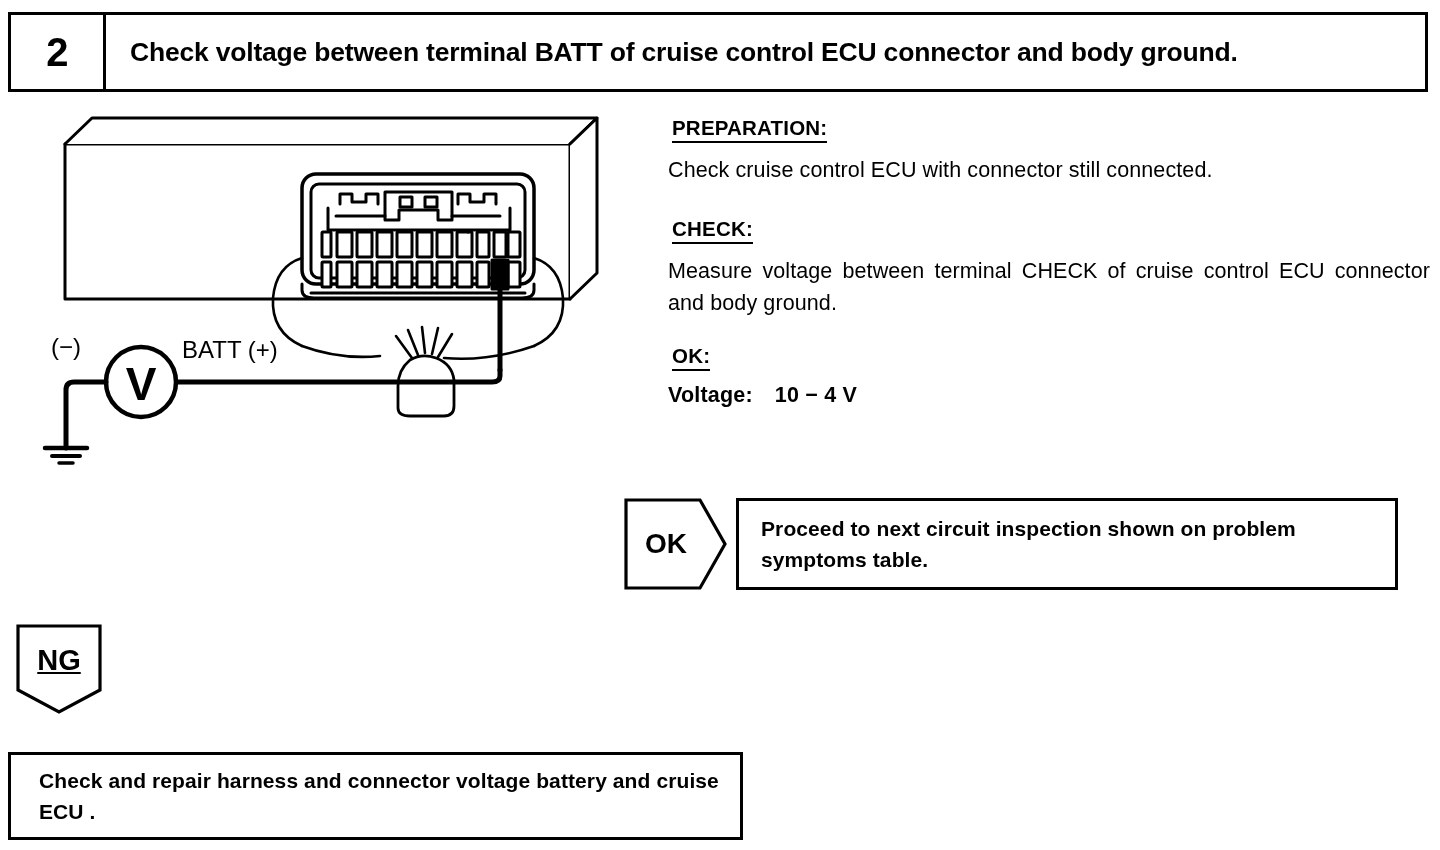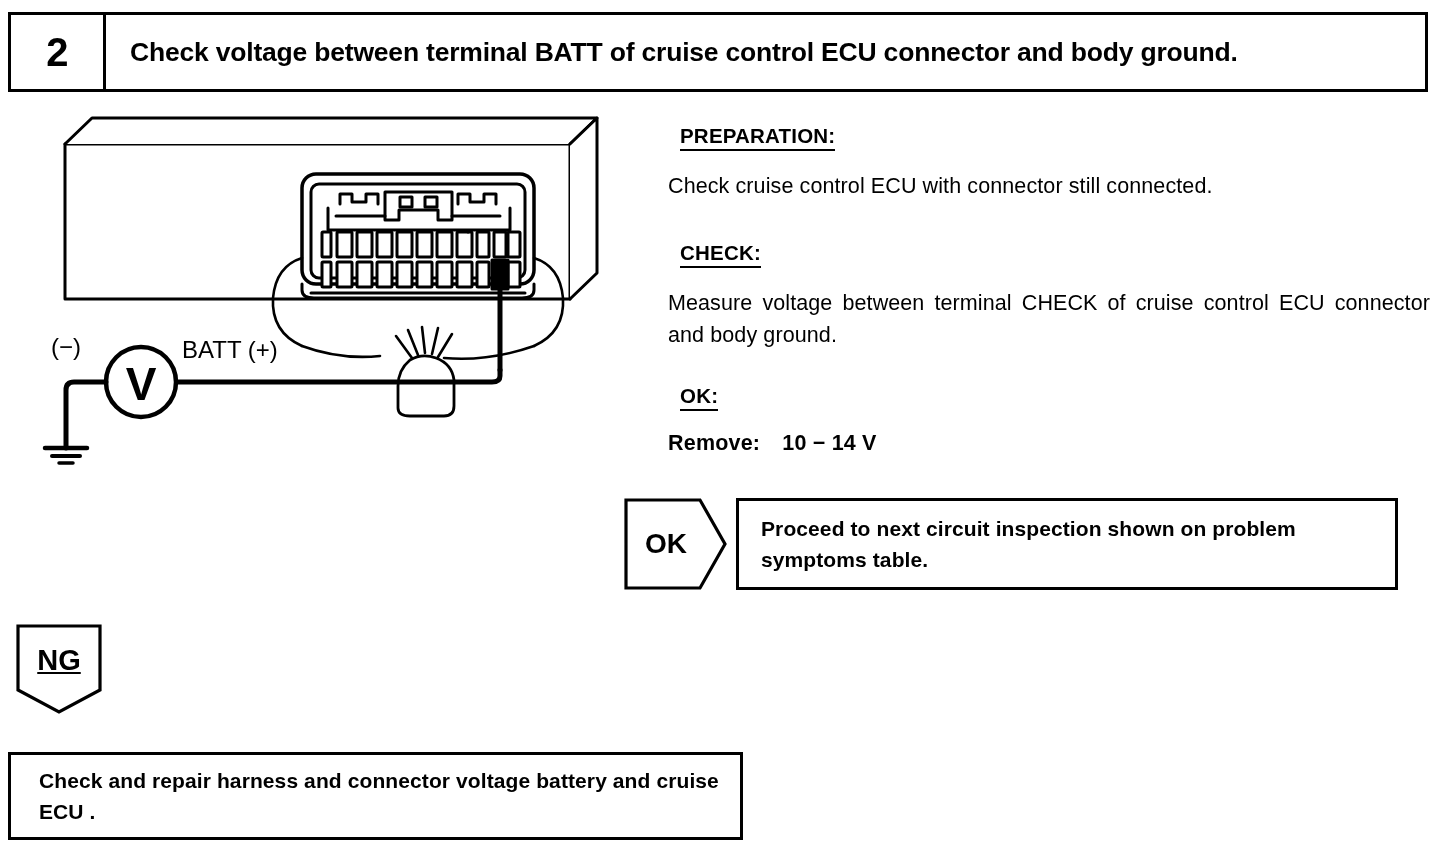--- a/index.html
+++ b/index.html
@@ -73,21 +73,21 @@
     top: 112px;
     width: 762px;
   }
   .sec-heading {
     font-size: 20.5px;
     font-weight: bold;
     letter-spacing: 0.2px;
     display: inline-block;
     border-bottom: 2px solid #000;
     padding-bottom: 1px;
-    margin: 12px;
+    margin: 4px;
   }
   .sec-body {
     font-size: 21.5px;
     line-height: 1.52;
     margin: 7px 0 0 0;
     text-align: justify;
     text-justify: inter-word;
     letter-spacing: 0.1px;
   }
   .block-gap { height: 26px; }
@@ -315,21 +315,21 @@
   <div>
     <div class="sec-heading">CHECK:</div>
     <p class="sec-body">Measure voltage between terminal CHECK of cruise control ECU connector and body ground.</p>
   </div>
 
   <div class="block-gap-sm"></div>
 
   <div>
     <div class="sec-heading">OK:</div>
     <p class="spec-line">
-      <span>Remove:</span><span class="spec-val">10 − 14 V</span>
+      <span>Voltage:</span><span class="spec-val">10 − 4 V</span>
     </p>
   </div>
 
 </div>
 
 <div class="ok-row">
   <div class="ok-tag">
     <svg width="104" height="92" viewBox="0 0 104 92" xmlns="http://www.w3.org/2000/svg">
       <path d="M2 2 L76 2 L101 46 L76 90 L2 90 Z" fill="#fff" stroke="#000" stroke-width="3.2" stroke-linejoin="miter"></path>
     </svg>

